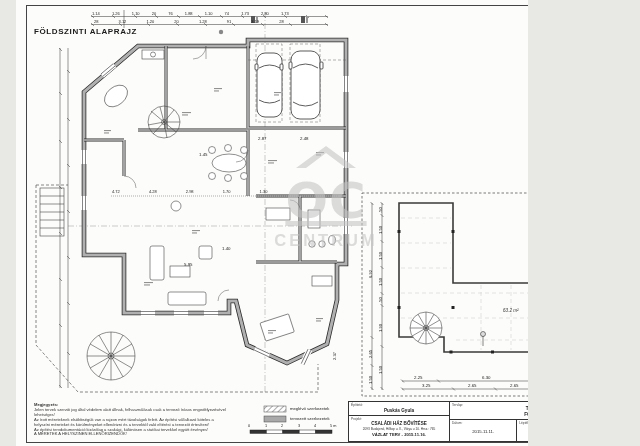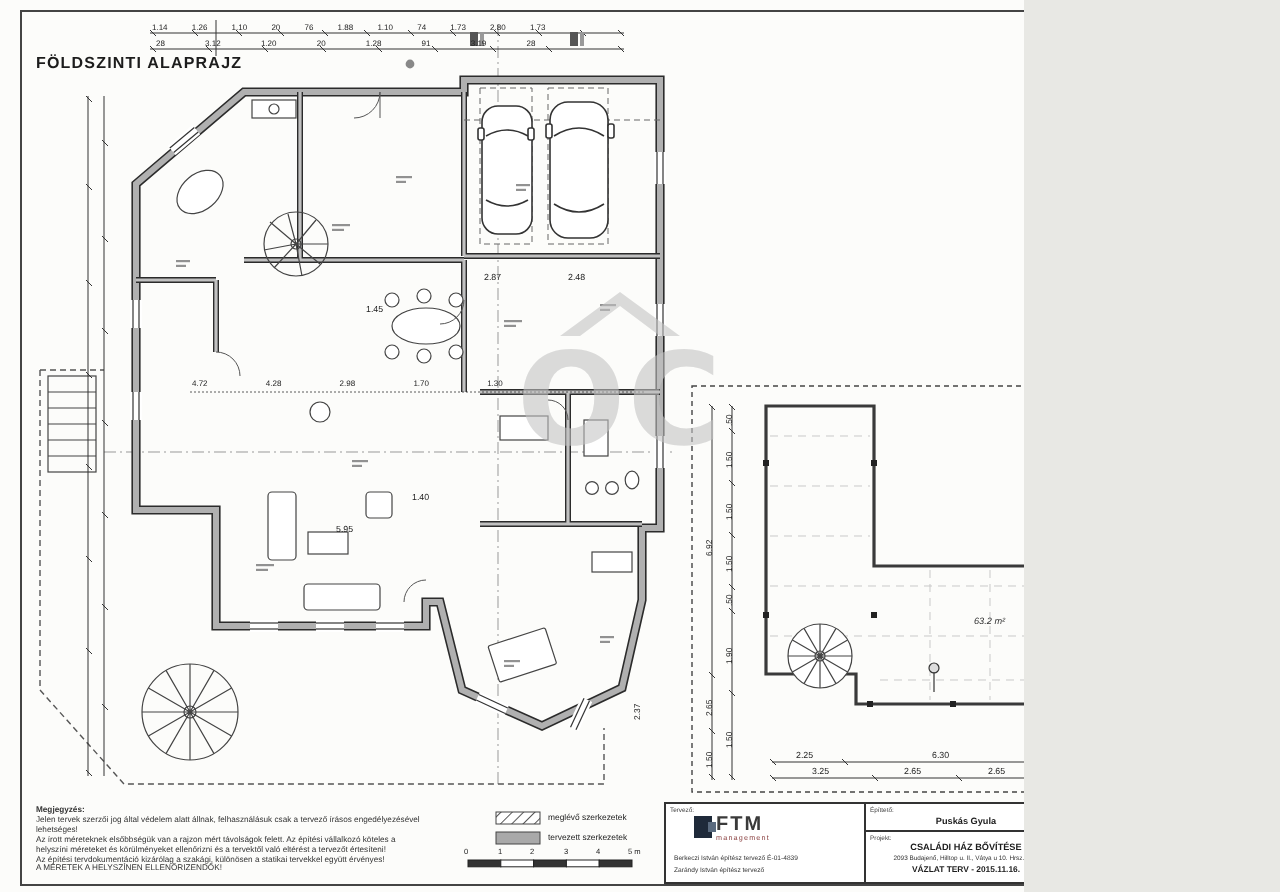--- a/index.html
+++ b/index.html
@@ -1,30 +1,30 @@
 <!DOCTYPE html>
 <html><head>
 <meta charset="utf-8">
 <style>
   html,body{margin:0;padding:0;background:#e8e8e4;}
   #sheet{position:relative;width:512px;height:446px;background:#fcfcfa;overflow:hidden;
-         font-family:"Liberation Sans","DejaVu Sans",sans-serif;color:#1c1c1c;}
+         font-family:"Liberation Sans","DejaVu Sans",sans-serif;color:#1c1c1c;margin-left:16px;}
   .abs{position:absolute;}
   #frame{left:10px;top:5px;width:623px;height:436px;border:1px solid #444;}
   .t-title{font-weight:bold;font-size:8px;letter-spacing:.6px;}
   .dimrow{font-size:4px;color:#222;white-space:nowrap;}
   .dim{font-size:4.4px;color:#222;white-space:nowrap;}
   .dim-rot{font-size:4.2px;color:#222;transform:rotate(-90deg);transform-origin:left top;white-space:nowrap;}
   .notes{font-size:4.1px;line-height:4.9px;color:#333;}
   .notes .hd{font-weight:bold;}
   .legend-label{font-size:4.2px;color:#222;}
   .scale-num{font-size:3.8px;color:#222;position:absolute;top:0;}
   
   #watermark{left:234px;top:140px;width:152px;text-align:center;color:#c3c3c3;opacity:.58;z-index:30;pointer-events:none;}
-  #wm-oc{font-size:64px;font-weight:bold;line-height:62px;letter-spacing:1px;font-family:"DejaVu Sans",sans-serif;}
+  #wm-oc{font-size:50px;font-weight:bold;line-height:62px;letter-spacing:1px;font-family:"DejaVu Sans",sans-serif;text-decoration:underline;}
   .wm-word{font-size:16.5px;font-weight:bold;letter-spacing:3px;line-height:17px;}
   
   #tblock{left:332px;top:401px;width:302px;height:39px;border:1px solid #333;display:flex;background:#fff;z-index:40;}
   #tblock .col{position:relative;box-sizing:border-box;}
   .cell-label{font-size:3.2px;color:#444;position:absolute;left:2px;top:1px;}
   #tb-c1{width:100px;border-right:1px solid #333;}
   #tb-c2{width:101px;border-right:1px solid #333;display:flex;flex-direction:column;}
   #tb-c3{flex:1;display:flex;flex-direction:column;}
   .tb-row-top{height:13px;border-bottom:1px solid #333;position:relative;}
   .tb-row-bottom{flex:1;position:relative;}
@@ -459,35 +459,24 @@
     <span class="scale-num" style="left:50px">3</span>
     <span class="scale-num" style="left:66px">4</span>
     <span class="scale-num" style="left:82px">5 m</span>
   </div>
 
   <div class="abs" id="watermark">
     <svg width="70" height="30" viewBox="0 0 70 30" style="display:block;margin:0 auto">
       <path d="M5,28 L35,6 L65,28 L55,28 L35,13 L15,28 Z" fill="#c3c3c3"></path>
     </svg>
     <div id="wm-oc">OC</div>
+    <div class="wm-word">CENTRUM</div>
   </div>
 
   <div class="abs" id="tblock">
-    <div class="col" id="tb-c1">
-      <span class="cell-label">Tervező:</span>
-      <div id="ftm-logo">
-        <div id="ftm-sq"></div>
-        <div>
-          <div id="ftm-txt">FTM</div>
-          <div id="ftm-sub">management</div>
-        </div>
-      </div>
-      <span class="tb-designer" style="top:25px">Berkeczi István   építész tervező É-01-4839</span>
-      <span class="tb-designer" style="top:31px">Zarándy István   építész tervező</span>
-    </div>
     <div class="col" id="tb-c2">
       <div class="tb-row-top">
         <span class="cell-label">Építtető:</span>
         <div class="tb-center tb-name">Puskás Gyula</div>
       </div>
       <div class="tb-row-bottom">
         <span class="cell-label">Projekt:</span>
         <div class="tb-center tb-proj">CSALÁDI HÁZ BŐVÍTÉSE</div>
         <div class="tb-center tb-addr">2093 Budajenő, Hilltop u. II., Vátya u 10.  Hrsz.: 765</div>
         <div class="tb-center tb-phase">VÁZLAT TERV - 2015.11.16.</div>

